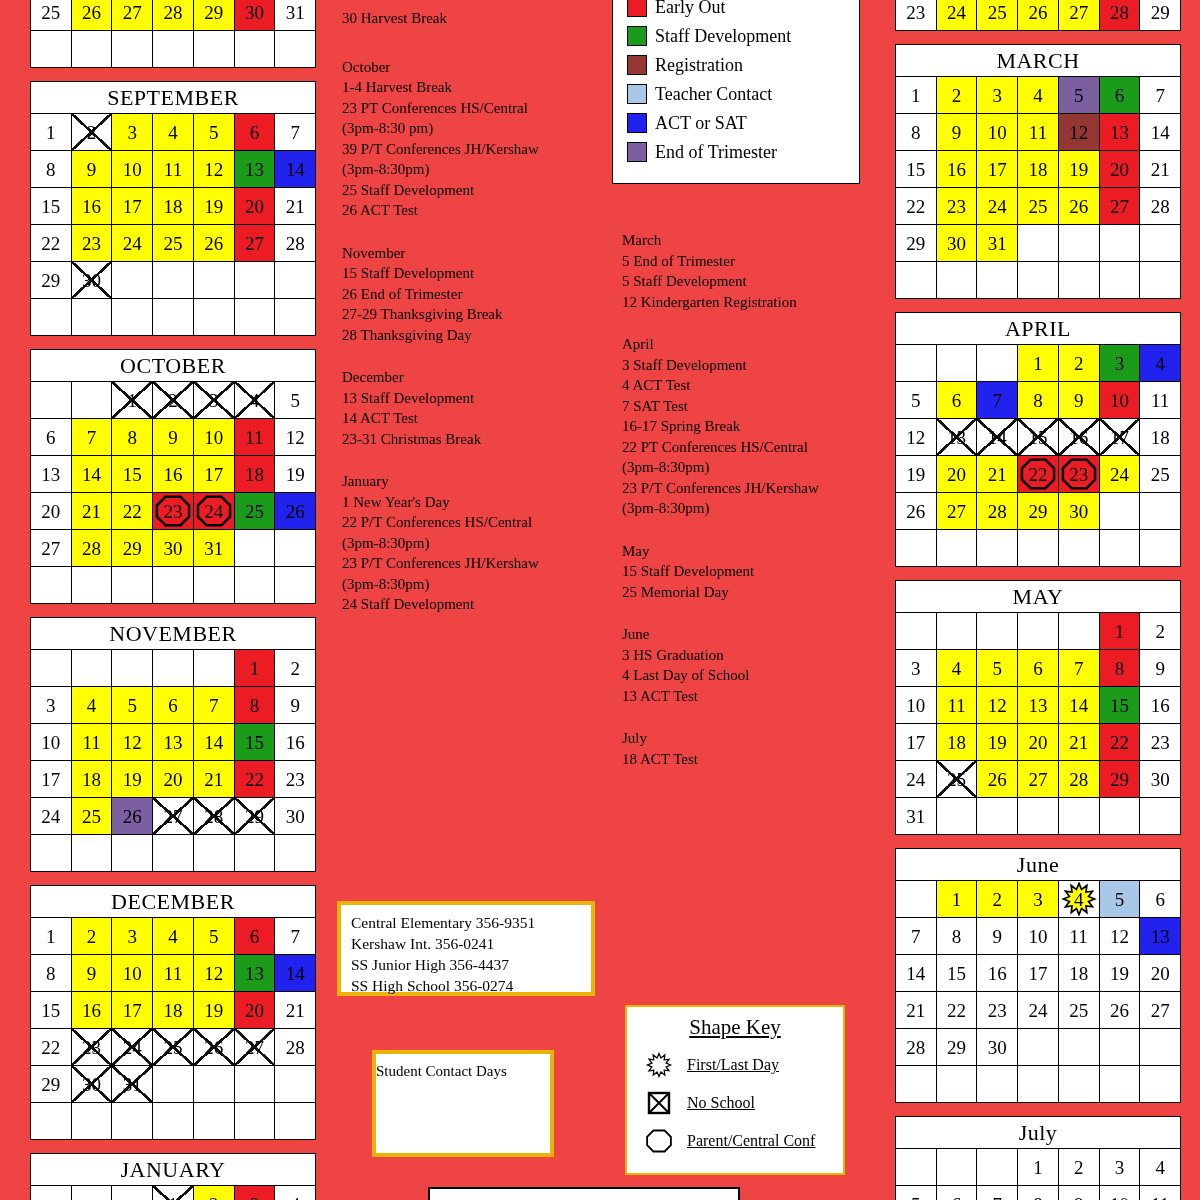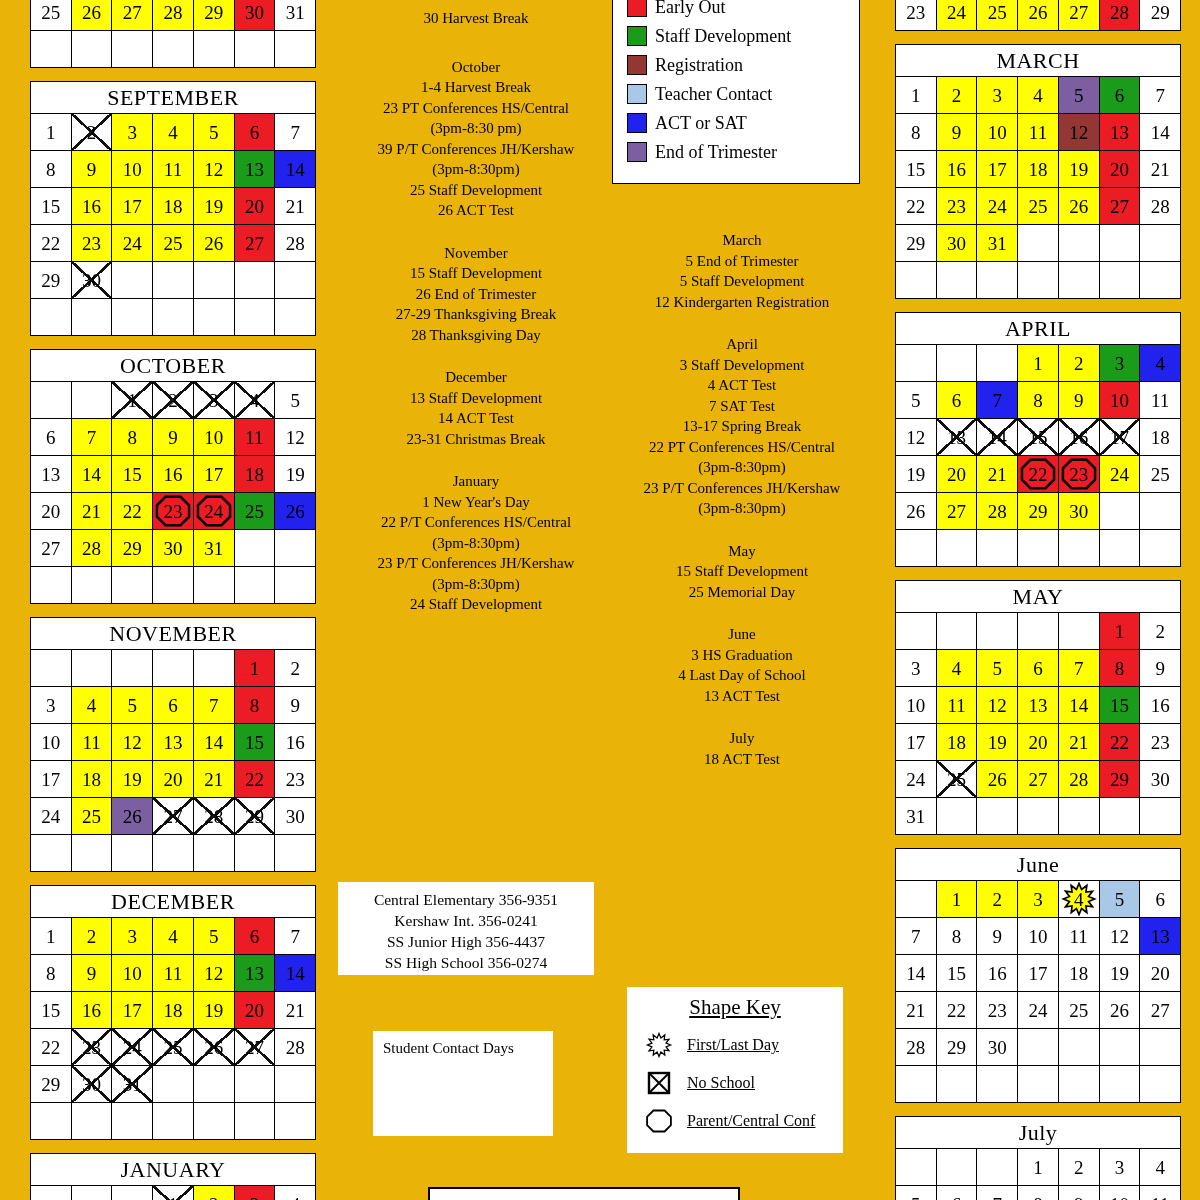--- a/index.html
+++ b/index.html
@@ -1,50 +1,50 @@
 <!DOCTYPE html>
 <html><head>
 <meta charset="utf-8">
 <style>
   html,body{margin:0;padding:0;background:#fff;overflow:hidden;}
-  #page{position:relative;width:1200px;height:1200px;background:#eab308;
+  #page{position:relative;width:1200px;height:1200px;background:#ef4444;
         font-family:"Liberation Serif","DejaVu Serif",serif;color:#000;}
 
   
   .cal-col{position:absolute;top:-6px;width:286px;}
   .hdr{height:31px;border:1px solid #000;margin-top:-1px;display:flex;align-items:center;
        justify-content:center;font-size:22px;letter-spacing:.5px;background:#fff;}
   .grid{display:grid;grid-template-columns:repeat(7,1fr);grid-auto-rows:37px;
         border-left:1px solid #000;border-top:1px solid #000;background:#fff;margin-top:-1px;}
   .cell{position:relative;display:flex;align-items:center;justify-content:center;
         border-right:1px solid #000;border-bottom:1px solid #000;box-sizing:border-box;}
   .num{position:relative;z-index:2;font-size:19px;line-height:1;}
   .shape{position:absolute;left:50%;top:50%;transform:translate(-50%,-50%);z-index:1;}
   .cross{background-image:
     linear-gradient(to top right, transparent 47.5%, #111 47.5%, #111 52.5%, transparent 52.5%),
     linear-gradient(to bottom right, transparent 47.5%, #111 47.5%, #111 52.5%, transparent 52.5%);}
   .spacer{margin:0;}
 
   
   .events{position:absolute;font-size:15px;line-height:20.5px;white-space:nowrap;}
   .ev-block{margin-bottom:22px;}
-  .ev-l{min-height:20.5px;text-align:center;}
+  .ev-l{min-height:20.5px;}
 
   
   #legend{position:absolute;left:612px;top:-28px;width:248px;border:1px solid #000;
           background:#fff;padding:24px 10px 12px 14px;box-sizing:border-box;}
   .lg-item{display:flex;align-items:center;margin-bottom:9px;height:20px;}
   .lg-sw{width:20px;height:20px;border:1px solid #000;box-sizing:border-box;margin-right:8px;flex:none;}
   .lg-lb{font-size:18px;line-height:20px;}
 
   
-  .box{position:absolute;border:1px solid #eab308;background:#fff;box-sizing:border-box;}
+  .box{position:absolute;border:4px solid #eab308;background:#fff;box-sizing:border-box;margin-top:20px;}
   #phone-box{left:337px;top:881px;width:258px;height:95px;padding:7px 10px;
              font-size:15.5px;line-height:21px;}
-  #contact-days-box{left:372px;top:1030px;width:182px;height:107px;padding:7px 10px;
+  #contact-days-box{left:372px;top:1030px;width:182px;height:107px;padding:7px 0;
              font-size:15px;line-height:21.5px;}
   #shape-key{left:625px;top:985px;width:220px;height:170px;border-width:2px;text-decoration:underline;}
   .sk-title{text-align:center;font-size:21px;margin-top:8px;}
   .sk-item{display:flex;align-items:center;margin:12px 0 0 18px;height:26px;}
   .sk-icon{width:28px;height:26px;margin-right:14px;flex:none;display:flex;
            align-items:center;justify-content:center;position:relative;}
   .sk-lb{font-size:16px;}
   #approval-box{left:428px;top:1187px;width:312px;height:60px;border:2px solid #000;
                 position:absolute;background:#fff;box-sizing:border-box;}
 </style>
@@ -1128,21 +1128,21 @@
         <div class="ev-l">March</div>
         <div class="ev-l">5 End of Trimester</div>
         <div class="ev-l">5 Staff Development</div>
         <div class="ev-l">12 Kindergarten Registration</div>
       </div>
       <div class="ev-block">
         <div class="ev-l">April</div>
         <div class="ev-l">3 Staff Development</div>
         <div class="ev-l">4 ACT Test</div>
         <div class="ev-l">7 SAT Test</div>
-        <div class="ev-l">13-17 Spring Break</div>
+        <div class="ev-l">16-17 Spring Break</div>
         <div class="ev-l">22 PT Conferences HS/Central</div>
         <div class="ev-l">(3pm-8:30pm)</div>
         <div class="ev-l">23 P/T Conferences JH/Kershaw</div>
         <div class="ev-l">(3pm-8:30pm)</div>
       </div>
       <div class="ev-block">
         <div class="ev-l">May</div>
         <div class="ev-l">15 Staff Development</div>
         <div class="ev-l">25 Memorial Day</div>
       </div>

